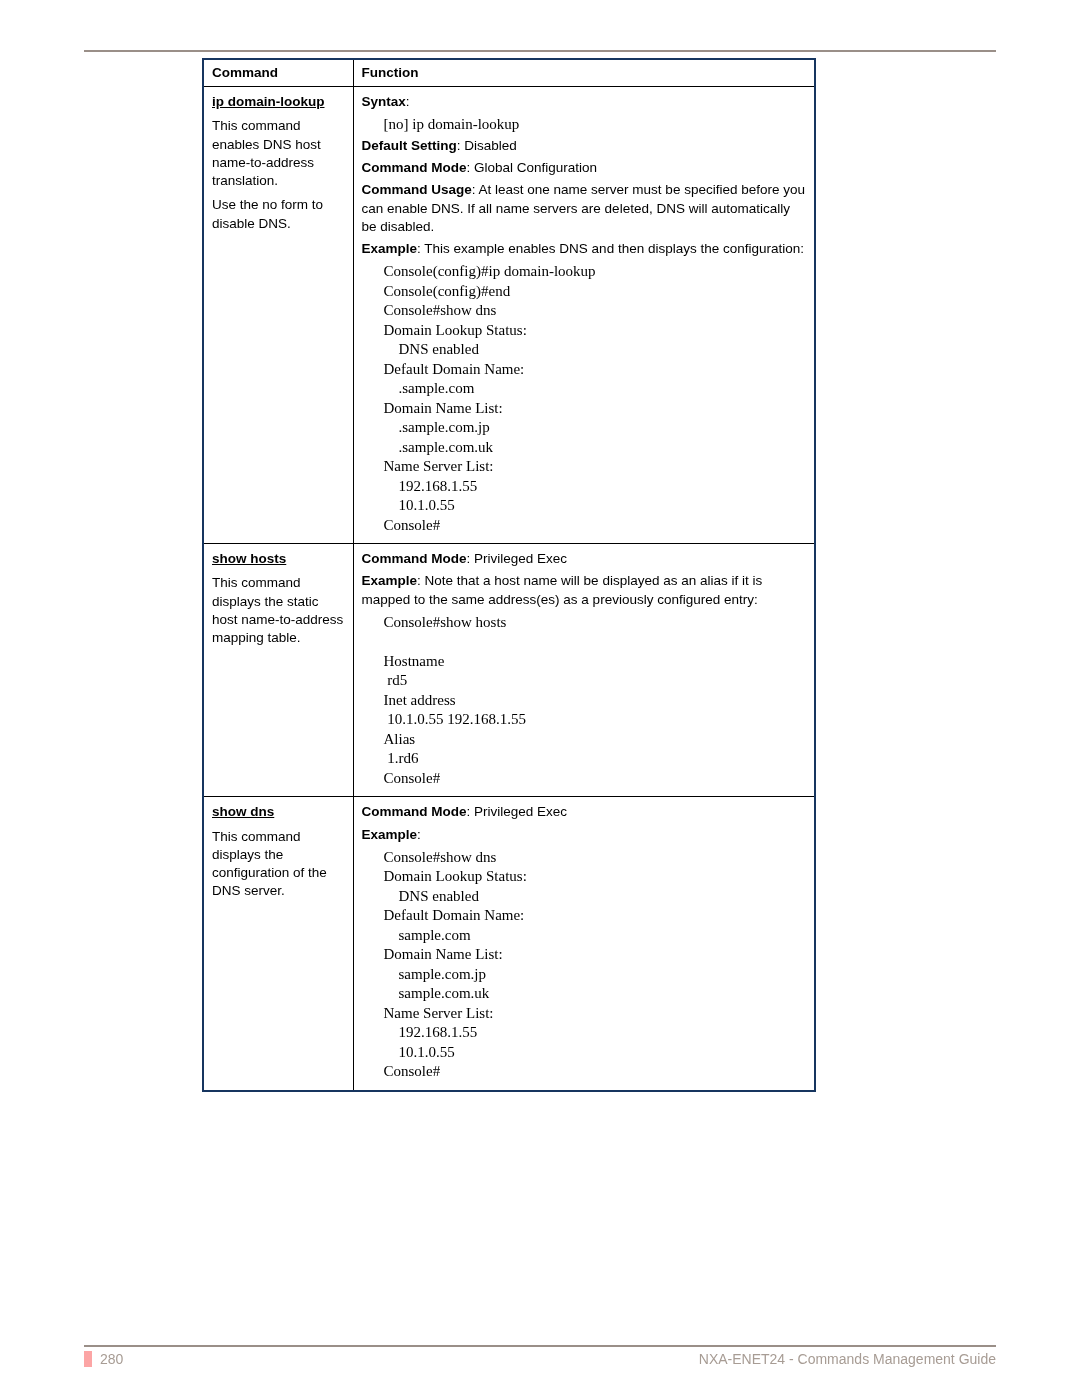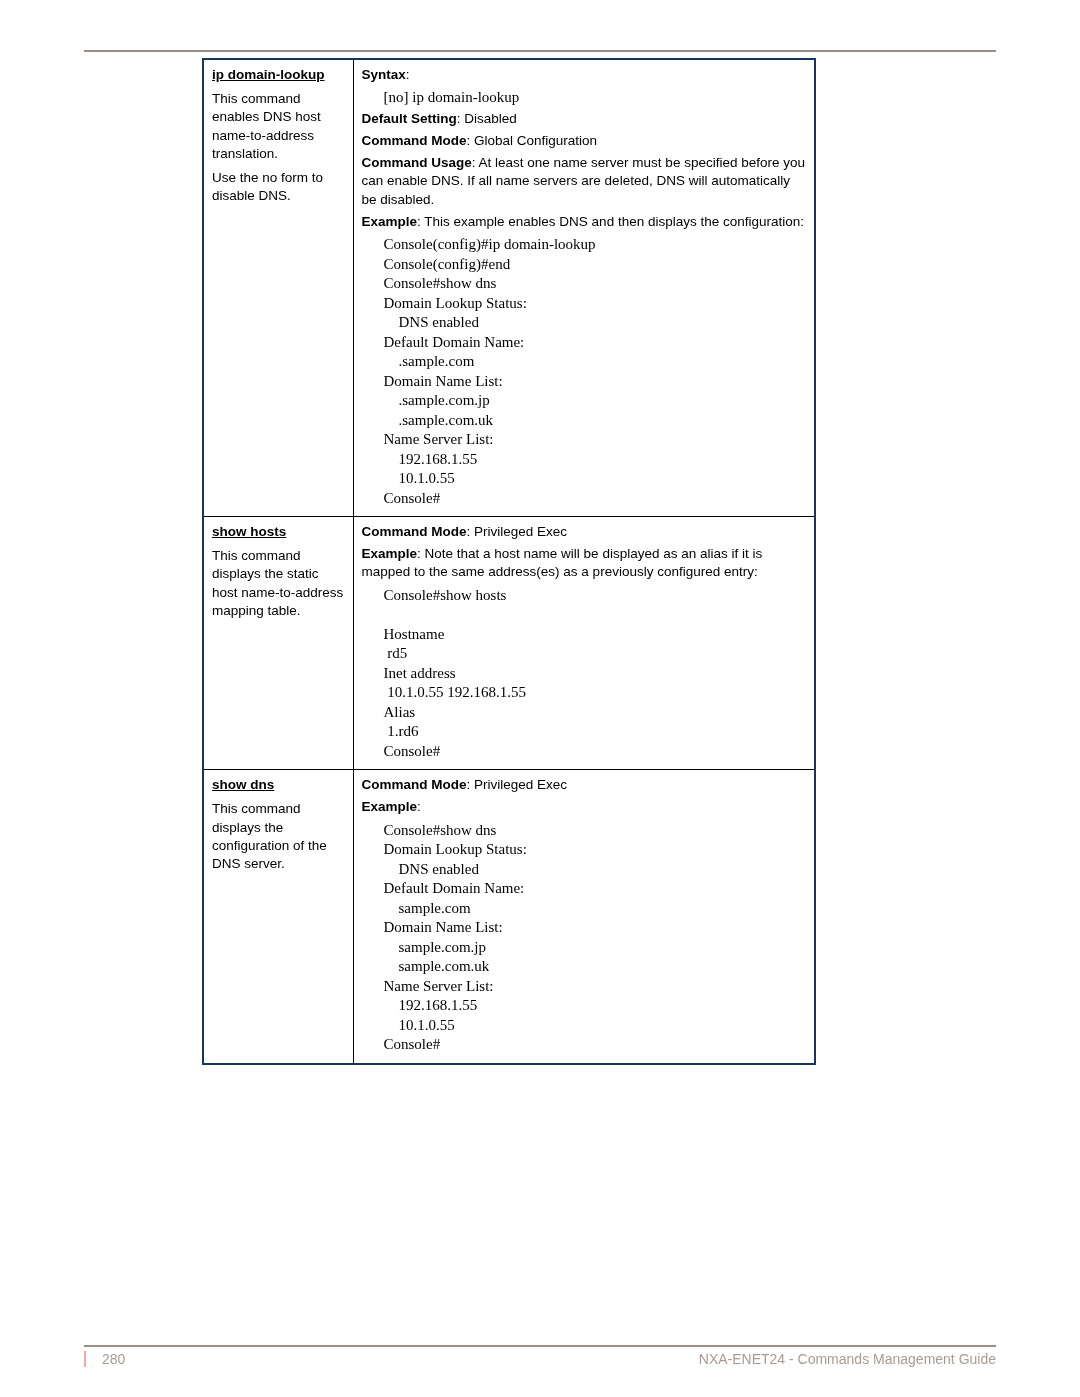--- a/index.html
+++ b/index.html
@@ -66,30 +66,34 @@
   }
   .fn-block { margin-bottom: 4px; }
   .footer {
     position: absolute;
     bottom: 30px;
     left: 84px;
     right: 84px;
   }
   .footer-rule { border-top: 2px solid #9a8f88; margin-bottom: 4px; }
   .footer-row { display: flex; justify-content: space-between; color: #a79c94; font-size: 14px; align-items: center;}
-  .page-num-bar { border-left: 2px solid #fca5a5; padding-left: 16px; }
+  .page-num-bar { border-left: 8px solid #fca5a5; padding-left: 8px; }
 </style>
 </head>
 <body>
 
 <div class="page">
   <div class="top-rule"></div>
 
   <table class="cmd-table">
     <tbody>
+    <tr class="header-row">
+      <td class="col-cmd">Command</td>
+      <td class="col-fn">Function</td>
+    </tr>
 
     <tr class="body-row">
       <td class="col-cmd">
         <div class="cmd-name">ip domain-lookup</div>
         <div class="cmd-desc">This command enables DNS host name-to-address translation.</div>
         <div class="cmd-desc">Use the no form to disable DNS.</div>
       </td>
       <td class="col-fn">
         <div class="fn-block"><span class="lbl">Syntax</span>:</div>
         <pre class="code">[no] ip domain-lookup</pre>

